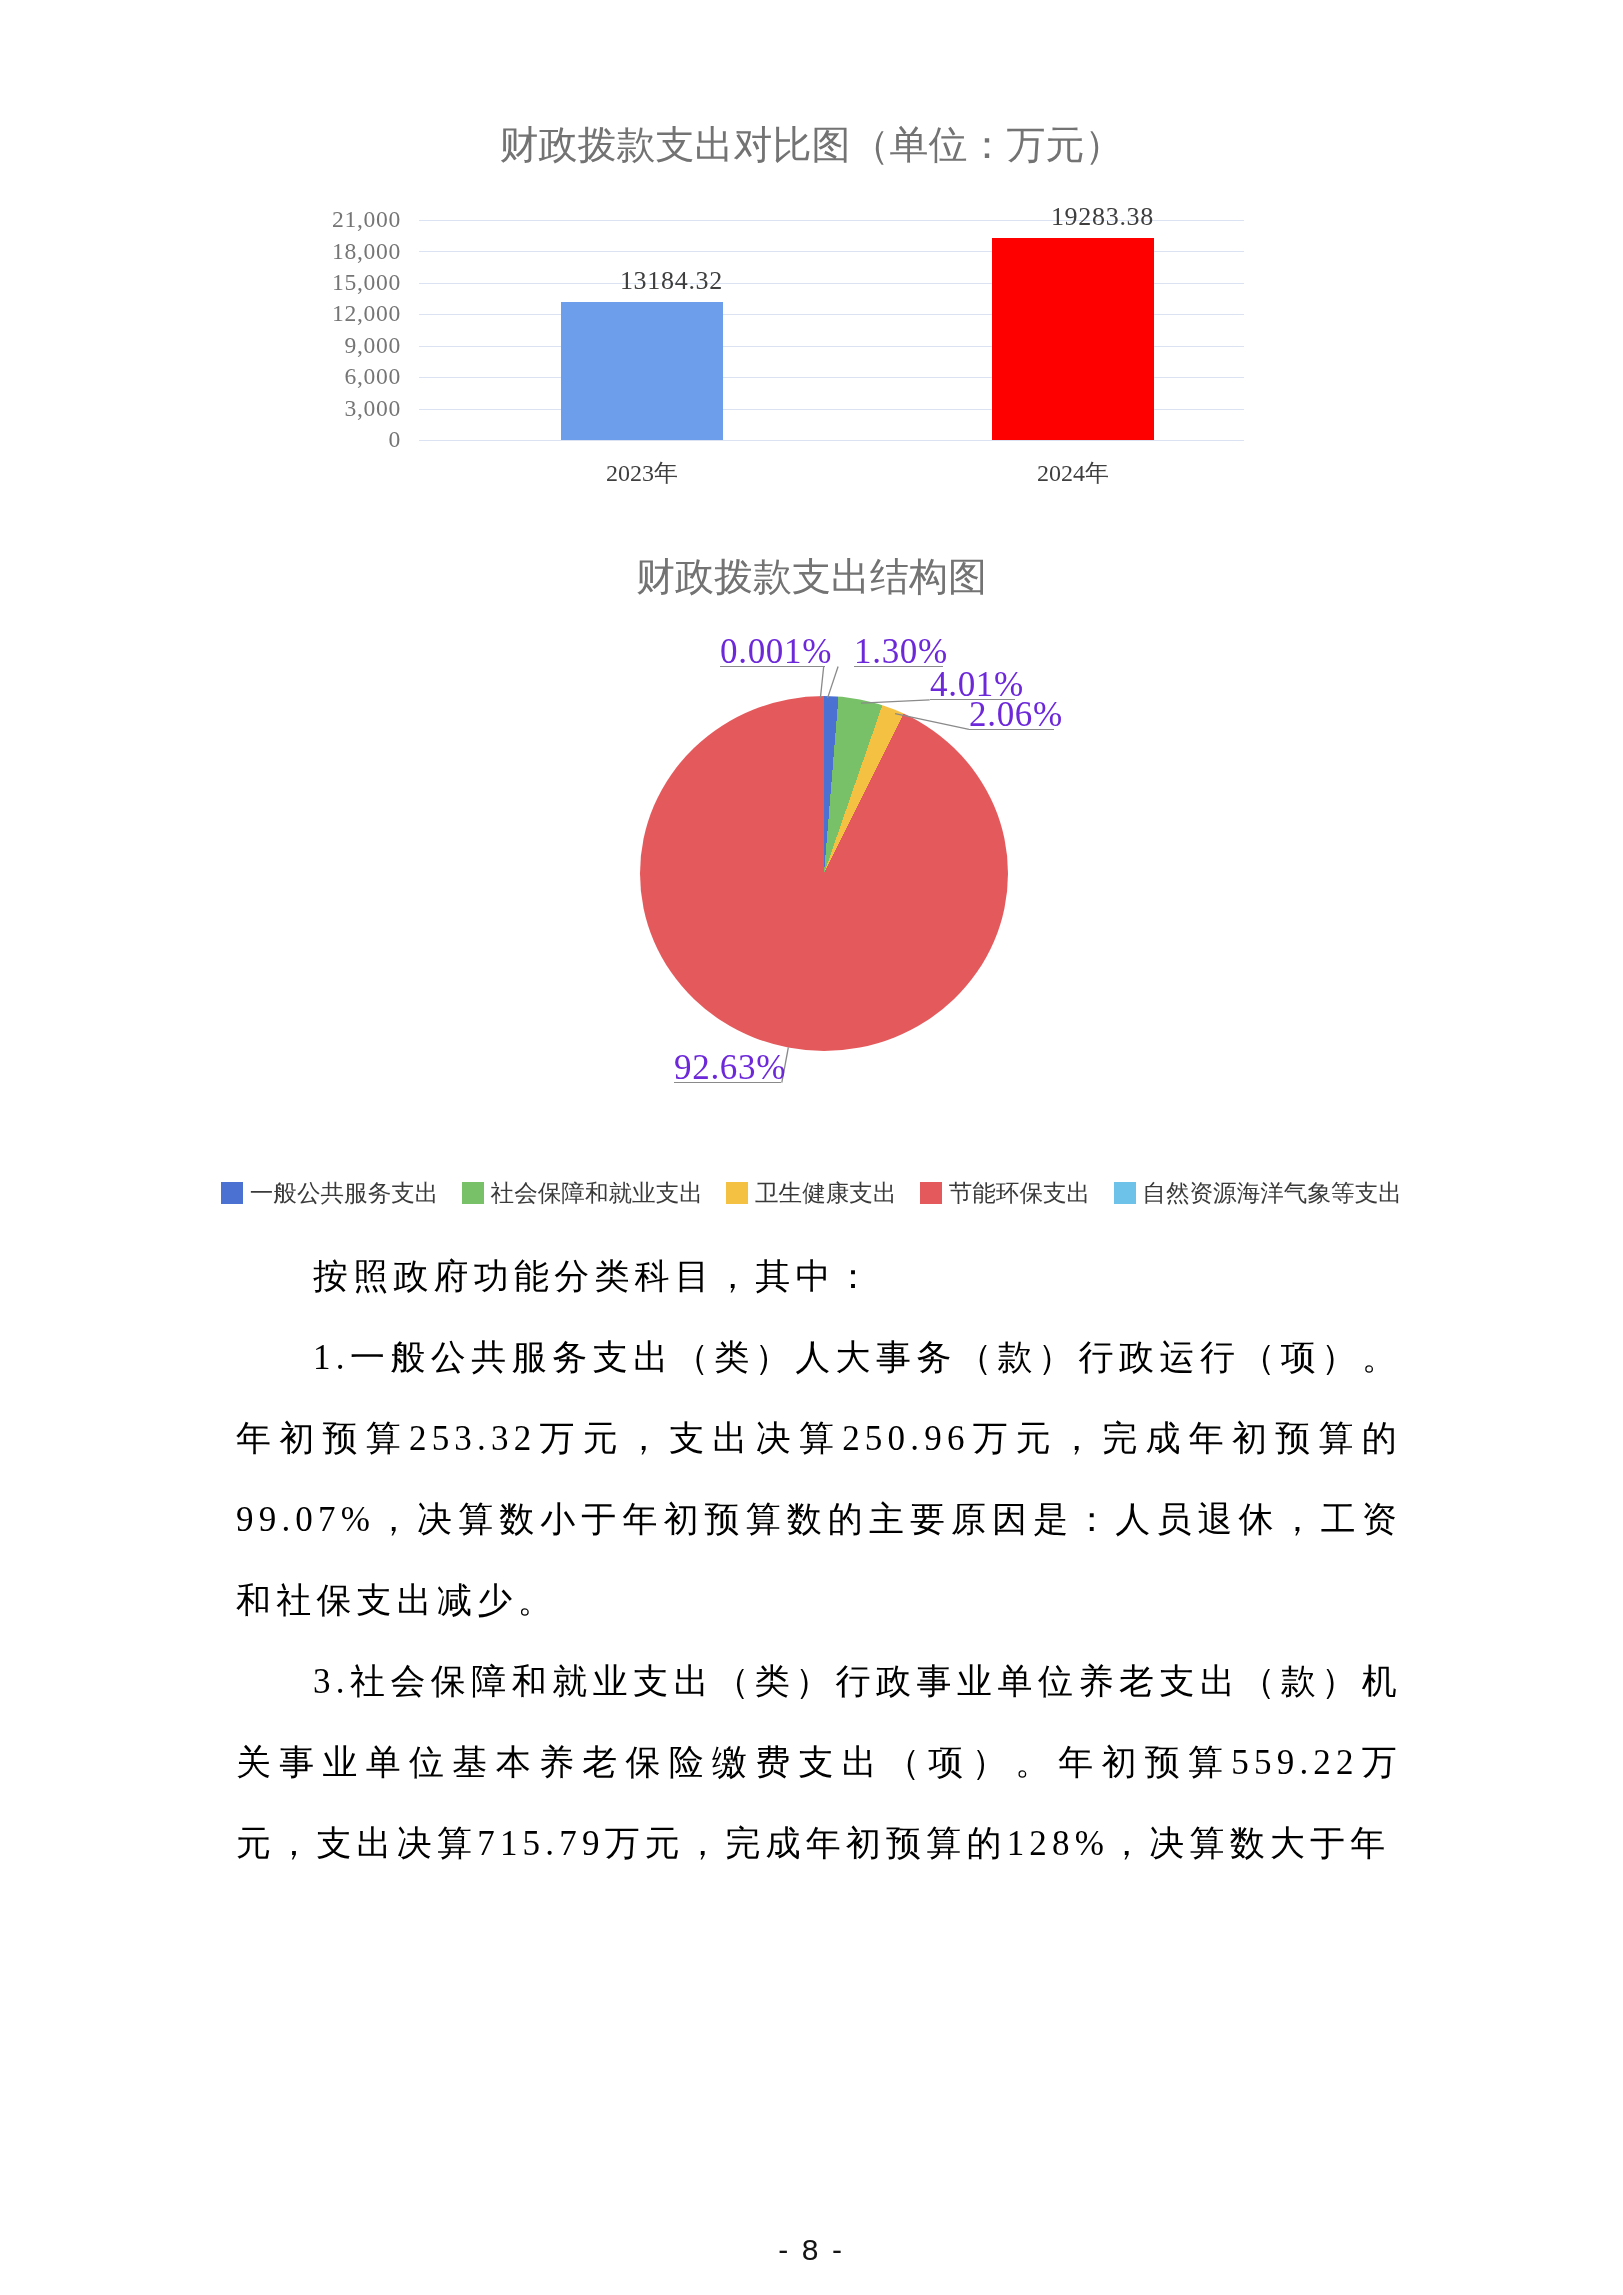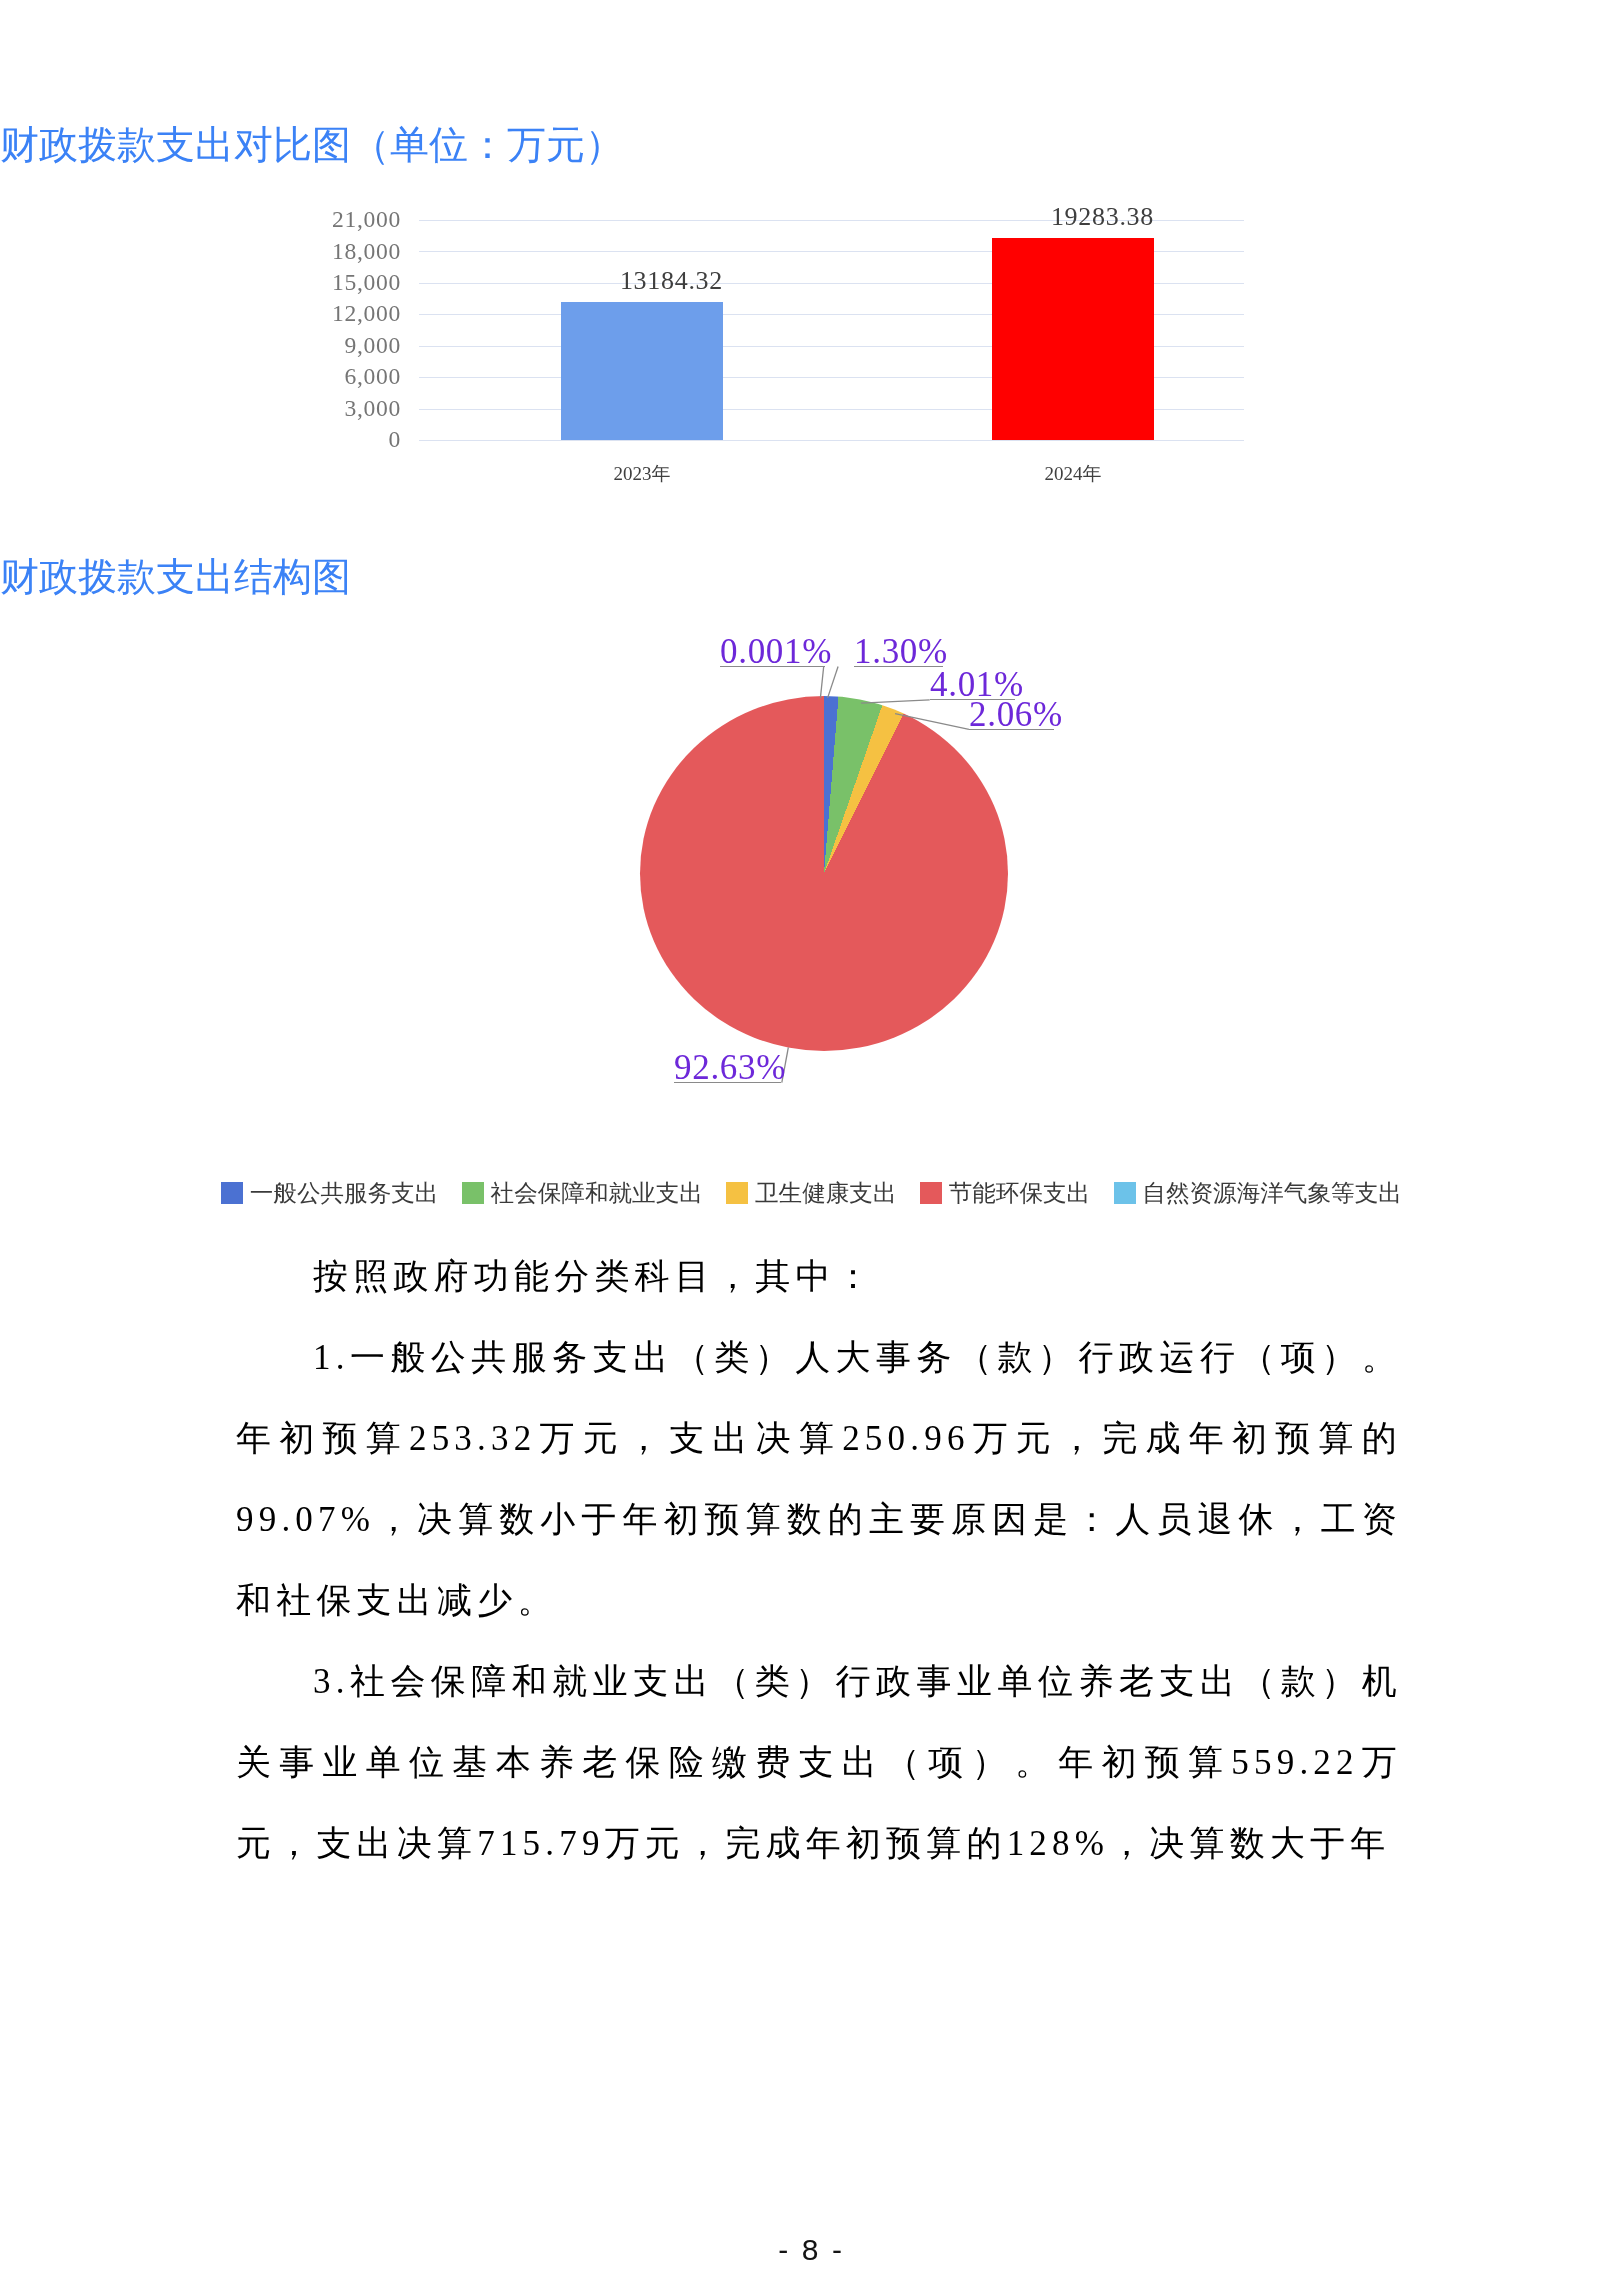--- a/index.html
+++ b/index.html
@@ -2,42 +2,42 @@
 <html style="font-size:10.5px"><head>
 <meta charset="utf-8">
 <style>
   html,body { margin:0; padding:0; background:#ffffff; }
   .page {
     position:relative; width:1623px; height:2295px; background:#ffffff;
     overflow:hidden; font-family:"Liberation Serif", serif;
   }
   
   .chart-title {
-    position:absolute; left:0; width:1623px; text-align:left;
+    position:absolute; left:0; width:1623px; text-align:center;
     font-family:"Liberation Sans", sans-serif; font-size:39px; line-height:42px;
-    color:#3b82f6; white-space:nowrap;
+    color:#737373; white-space:nowrap;
   }
   #bar-title { top:124px; }
   #bc-plot { position:absolute; left:419px; top:220px; width:825px; height:221px; }
   .gridline { position:absolute; left:0; width:825px; height:1.3px; background:#dbe2f1; }
   .bar { position:absolute; bottom:0.7px; width:162px; }
   #bar-2023 { left:142px; }
   #bar-2024 { left:573px; }
   .bar-value {
     position:absolute; width:162px; text-align:right;
     font-size:26px; line-height:27.5px; color:#3f3f3f; letter-spacing:0.7px; white-space:nowrap;
   }
   #bc-yticks { position:absolute; left:236px; top:220px; width:165px; height:221px; }
   .ytick {
     position:absolute; right:0; width:165px; height:23.6px; line-height:23.6px;
     text-align:right; font-size:23.6px; color:#757575; letter-spacing:0.7px; white-space:nowrap;
   }
   .cat-label {
     position:absolute; top:459px; width:162px; text-align:center;
-    font-size:19px; line-height:29px; color:#3f3f3f; white-space:nowrap;
+    font-size:24px; line-height:29px; color:#3f3f3f; white-space:nowrap;
   }
   #cat-2023 { left:561px; }
   #cat-2024 { left:992px; }
   
   #pie-title { top:556px; }
   #pie-area { position:absolute; left:563px; top:622px; width:524px; height:517px; }
   #pie-circle {
     position:absolute; left:77px; top:74px; width:368px; height:355px;
     border-radius:50%;
   }

